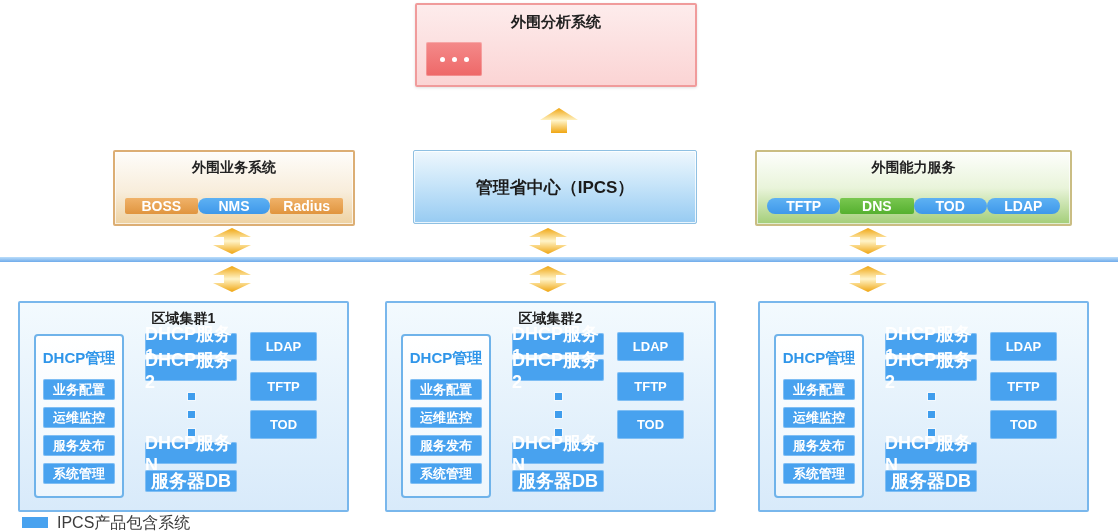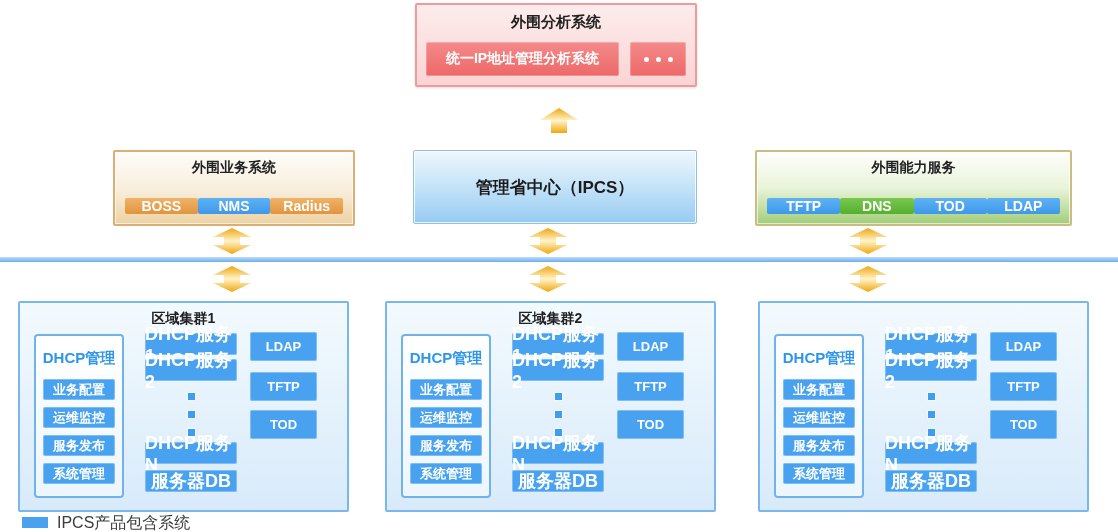--- a/index.html
+++ b/index.html
@@ -37,21 +37,21 @@
   }
   .box-green{
     left:755px;width:313px;
     background:linear-gradient(180deg,#fdfefc 0%,#e9f4da 50%,#a3ce78 100%);
     border:2px solid #cabd83;
   }
   .mid-box .ttl{margin-top:7px;text-align:center;font-size:14px;font-weight:bold;color:#222;}
   .mid-items{position:absolute;left:10px;right:10px;top:33px;height:29px;display:flex;align-items:flex-end;}
   .mid-items .btn{flex:1;font-size:14px;}
   .btn-orange{background:linear-gradient(180deg,#f0b269 0%,#e0953f 100%);}
-  .btn-blue{background:linear-gradient(180deg,#5eb1f3 0%,#3e98ea 100%);}
+  .btn-blue{background:linear-gradient(180deg,#5eb1f3 0%,#3e98ea 100%);border-radius:12px;}
   .btn-green{background:linear-gradient(180deg,#79c750 0%,#55b02f 100%);}
 
   .box-center{
     left:413px;top:150px;width:282px;height:72px;
     background:linear-gradient(180deg,#eef7fd 0%,#c8e5f9 45%,#97cbf2 100%);
     border:1px solid #8fc0e2;border-radius:2px;
     box-shadow:inset 0 0 0 1px rgba(255,255,255,.8);
     font-size:17px;font-weight:bold;color:#1b1b1b;
   }
 
@@ -100,21 +100,20 @@
         <stop offset="0%" stop-color="#f0a612"></stop>
         <stop offset="50%" stop-color="#fff4c8"></stop>
         <stop offset="100%" stop-color="#f0a612"></stop>
       </linearGradient>
     </defs>
   </svg>
 
   <div class="abs panel-pink">
     <div class="ttl">外围分析系统</div>
     <div class="pink-row">
-      <div class="btn btn-red pink-main">统一IP地址管理分析系统</div>
       <div class="btn btn-red pink-dots">
         <span style="display:flex;gap:7px;">
             <i></i>
             <i></i>
             <i></i>
           </span>
       </div>
     </div>
   </div>
 

